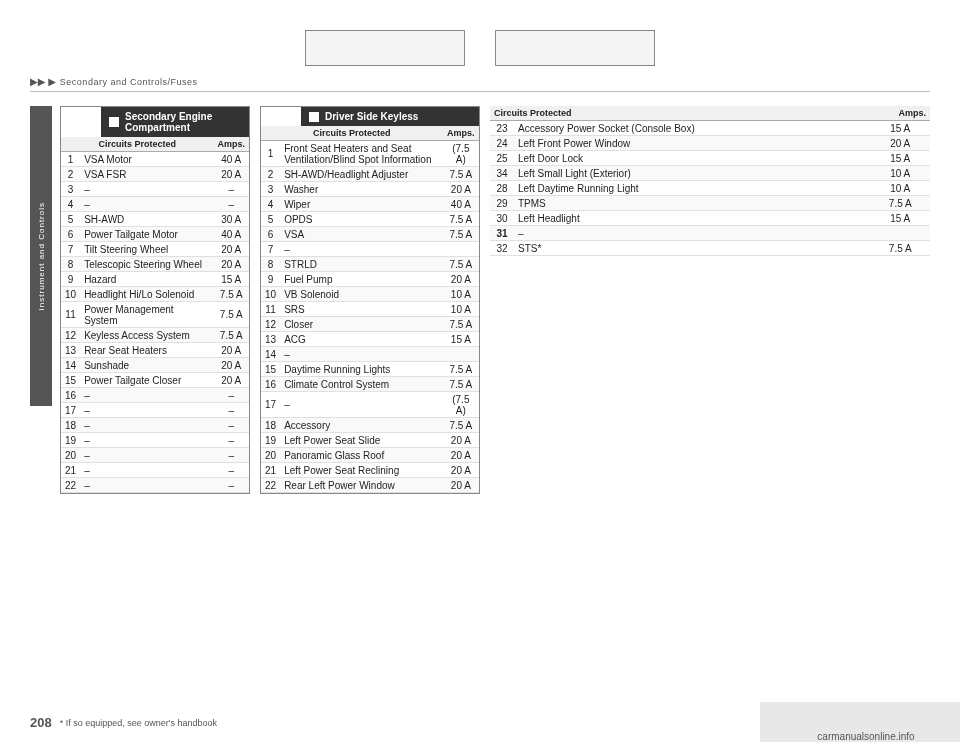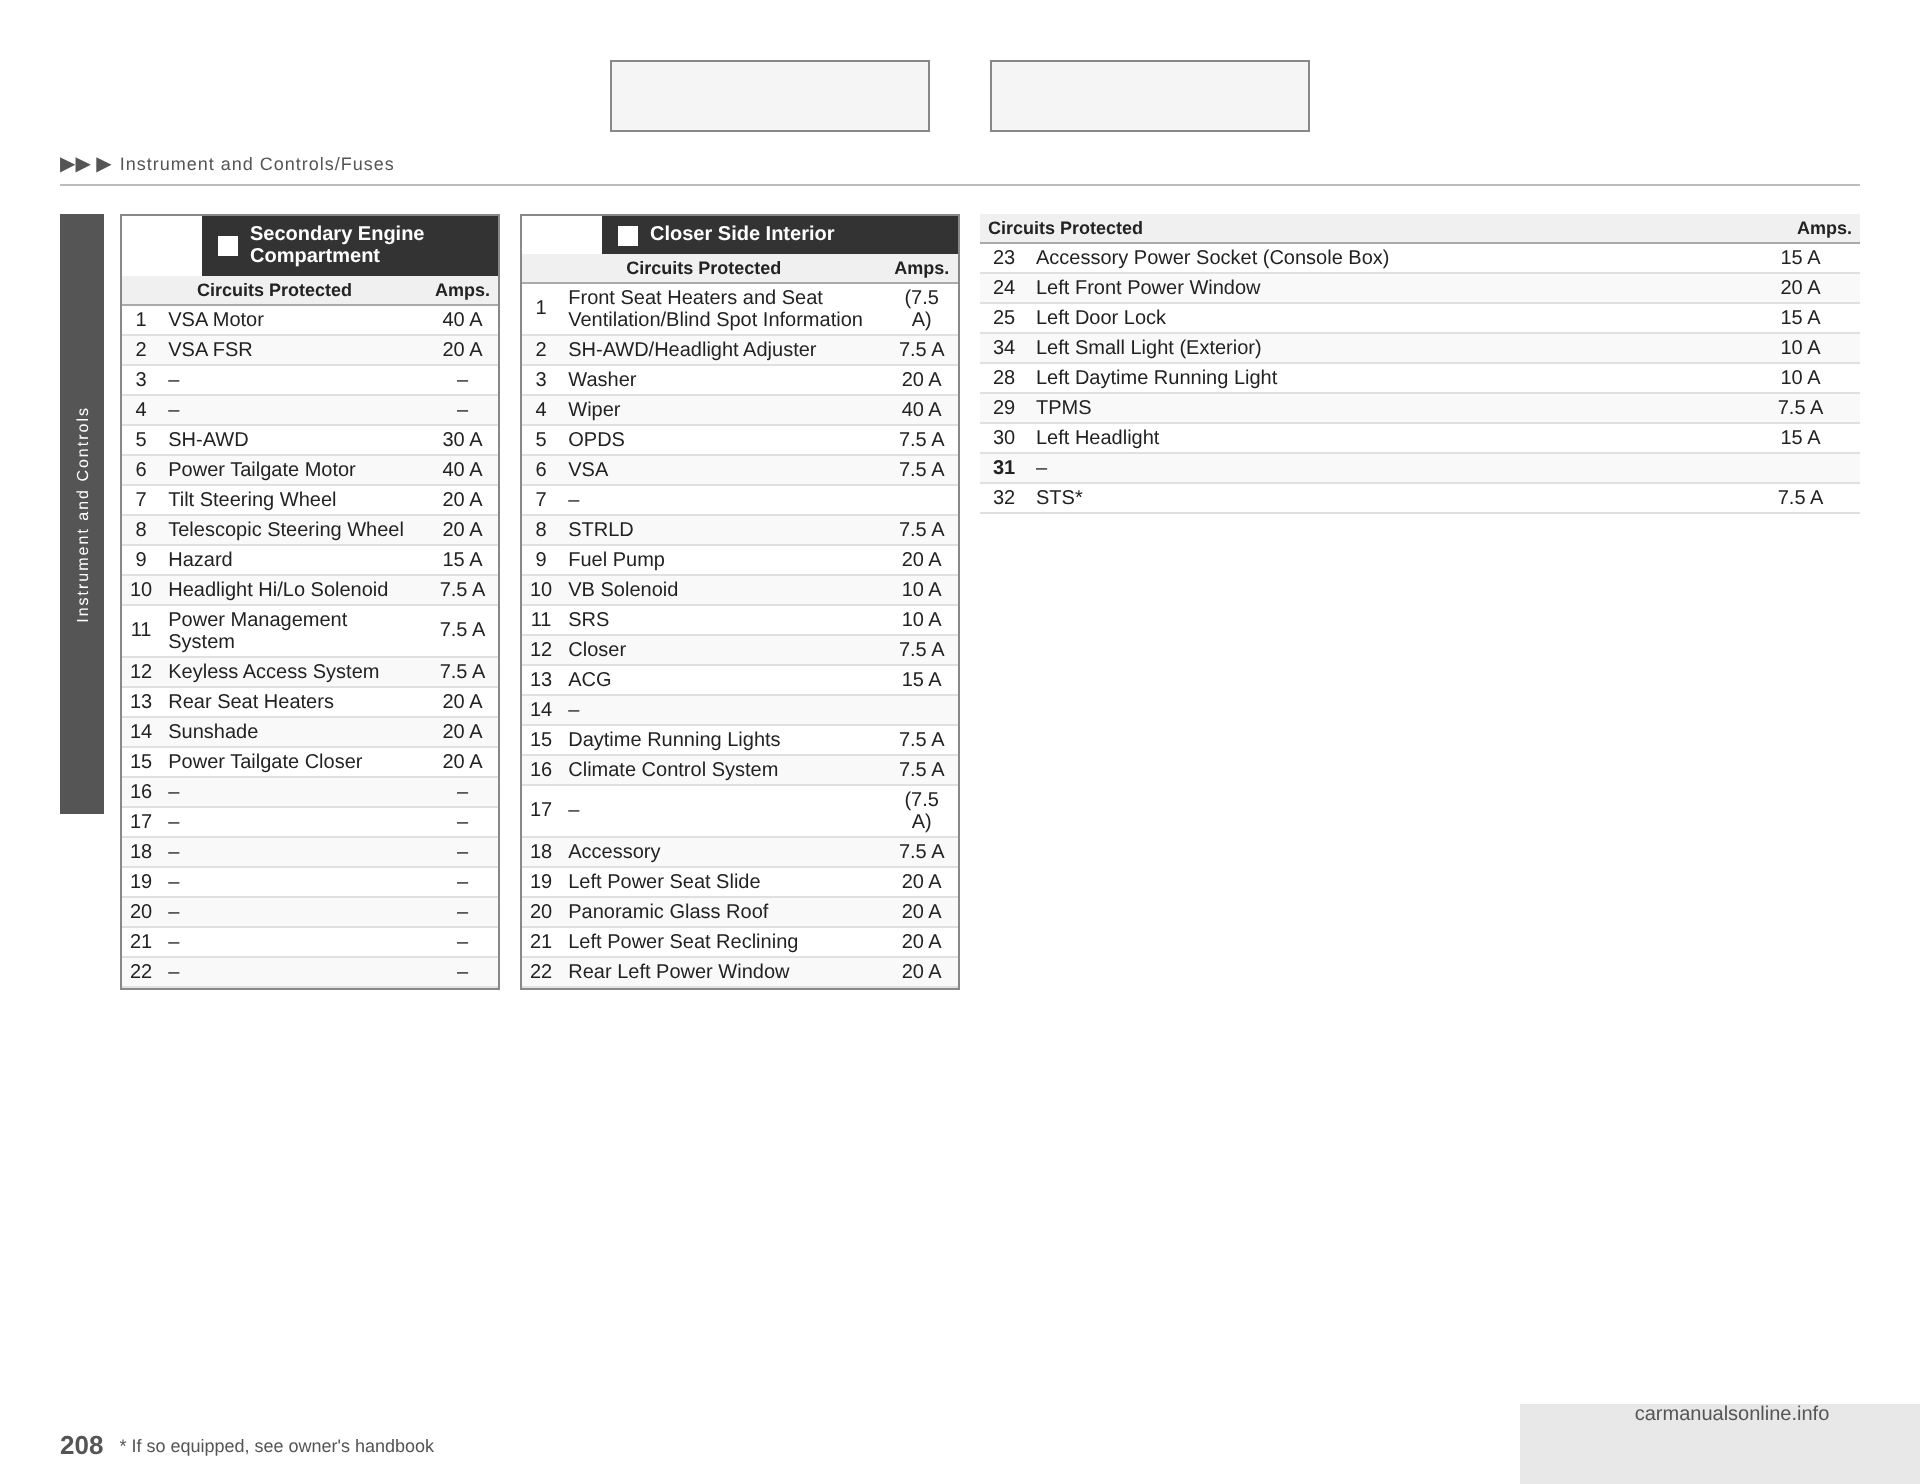--- a/index.html
+++ b/index.html
@@ -175,42 +175,42 @@
     }
     
     .watermark {
       position: absolute;
       bottom: 0;
       right: 0;
       width: 200px;
       height: 40px;
       background: #e8e8e8;
       display: flex;
-      align-items: flex-start;
+      align-items: flex-end;
       justify-content: center;
       padding-left: 12px;
     }
     .watermark-text {
       font-size: 10px;
       color: #555;
     }
   </style>
 </head>
 <body>
 
 <div class="page">
 
   <div class="top-boxes">
     <div class="top-box"></div>
     <div class="top-box"></div>
   </div>
 
   <div class="breadcrumb-area">
     <span class="breadcrumb-icon">▶▶ ▶</span>
-    <span class="breadcrumb-text">Instrument and Controls/Fuses</span>
+    <span class="breadcrumb-text">Secondary and Controls/Fuses</span>
   </div>
 
   <div class="main-content">
 
     <div class="side-tab">
       <span class="side-tab-text">Instrument and Controls</span>
     </div>
 
     <div class="tables-container">
 
@@ -337,21 +337,21 @@
     <td class="name-col">–</td>
     <td>–</td>
   </tr>
             </tbody>
         </table>
       </div>
 
       <div class="section-block" style="width:220px;">
         <div class="section-header">
           <div class="section-header-square"></div>
-          <span>Closer Side Interior</span>
+          <span>Driver Side Keyless</span>
         </div>
         <table class="circuit-table">
           <thead>
             <tr>
               <th colspan="2" class="circuits-header"><span>Circuits Protected</span></th>
               <th><span>Amps.</span></th>
             </tr>
           </thead>
           <tbody id="driver-side-tbody">
           <tr>

